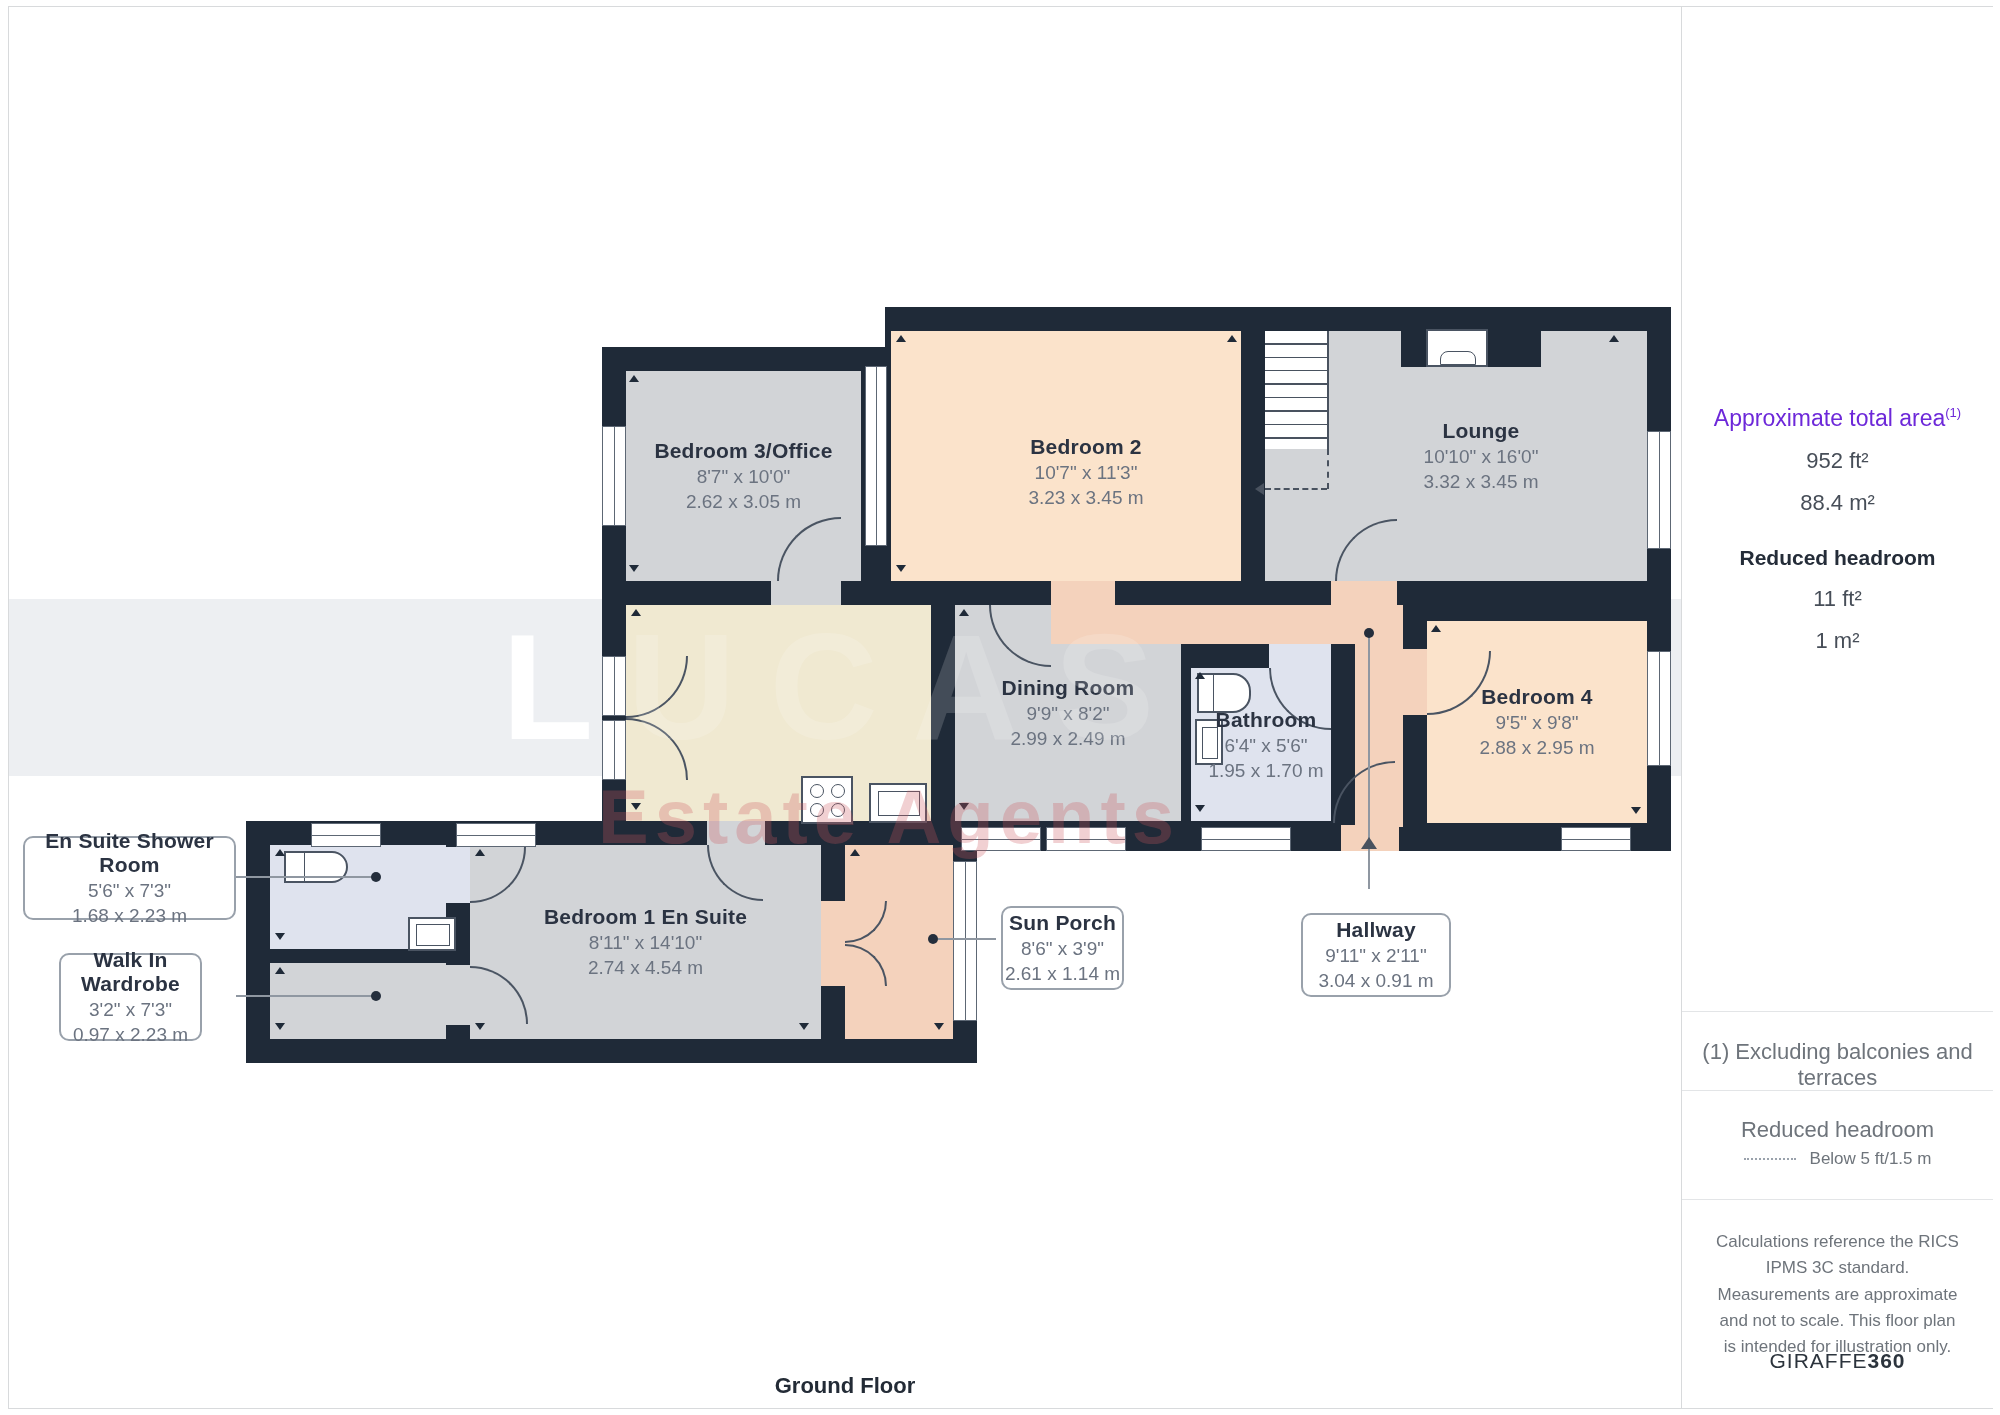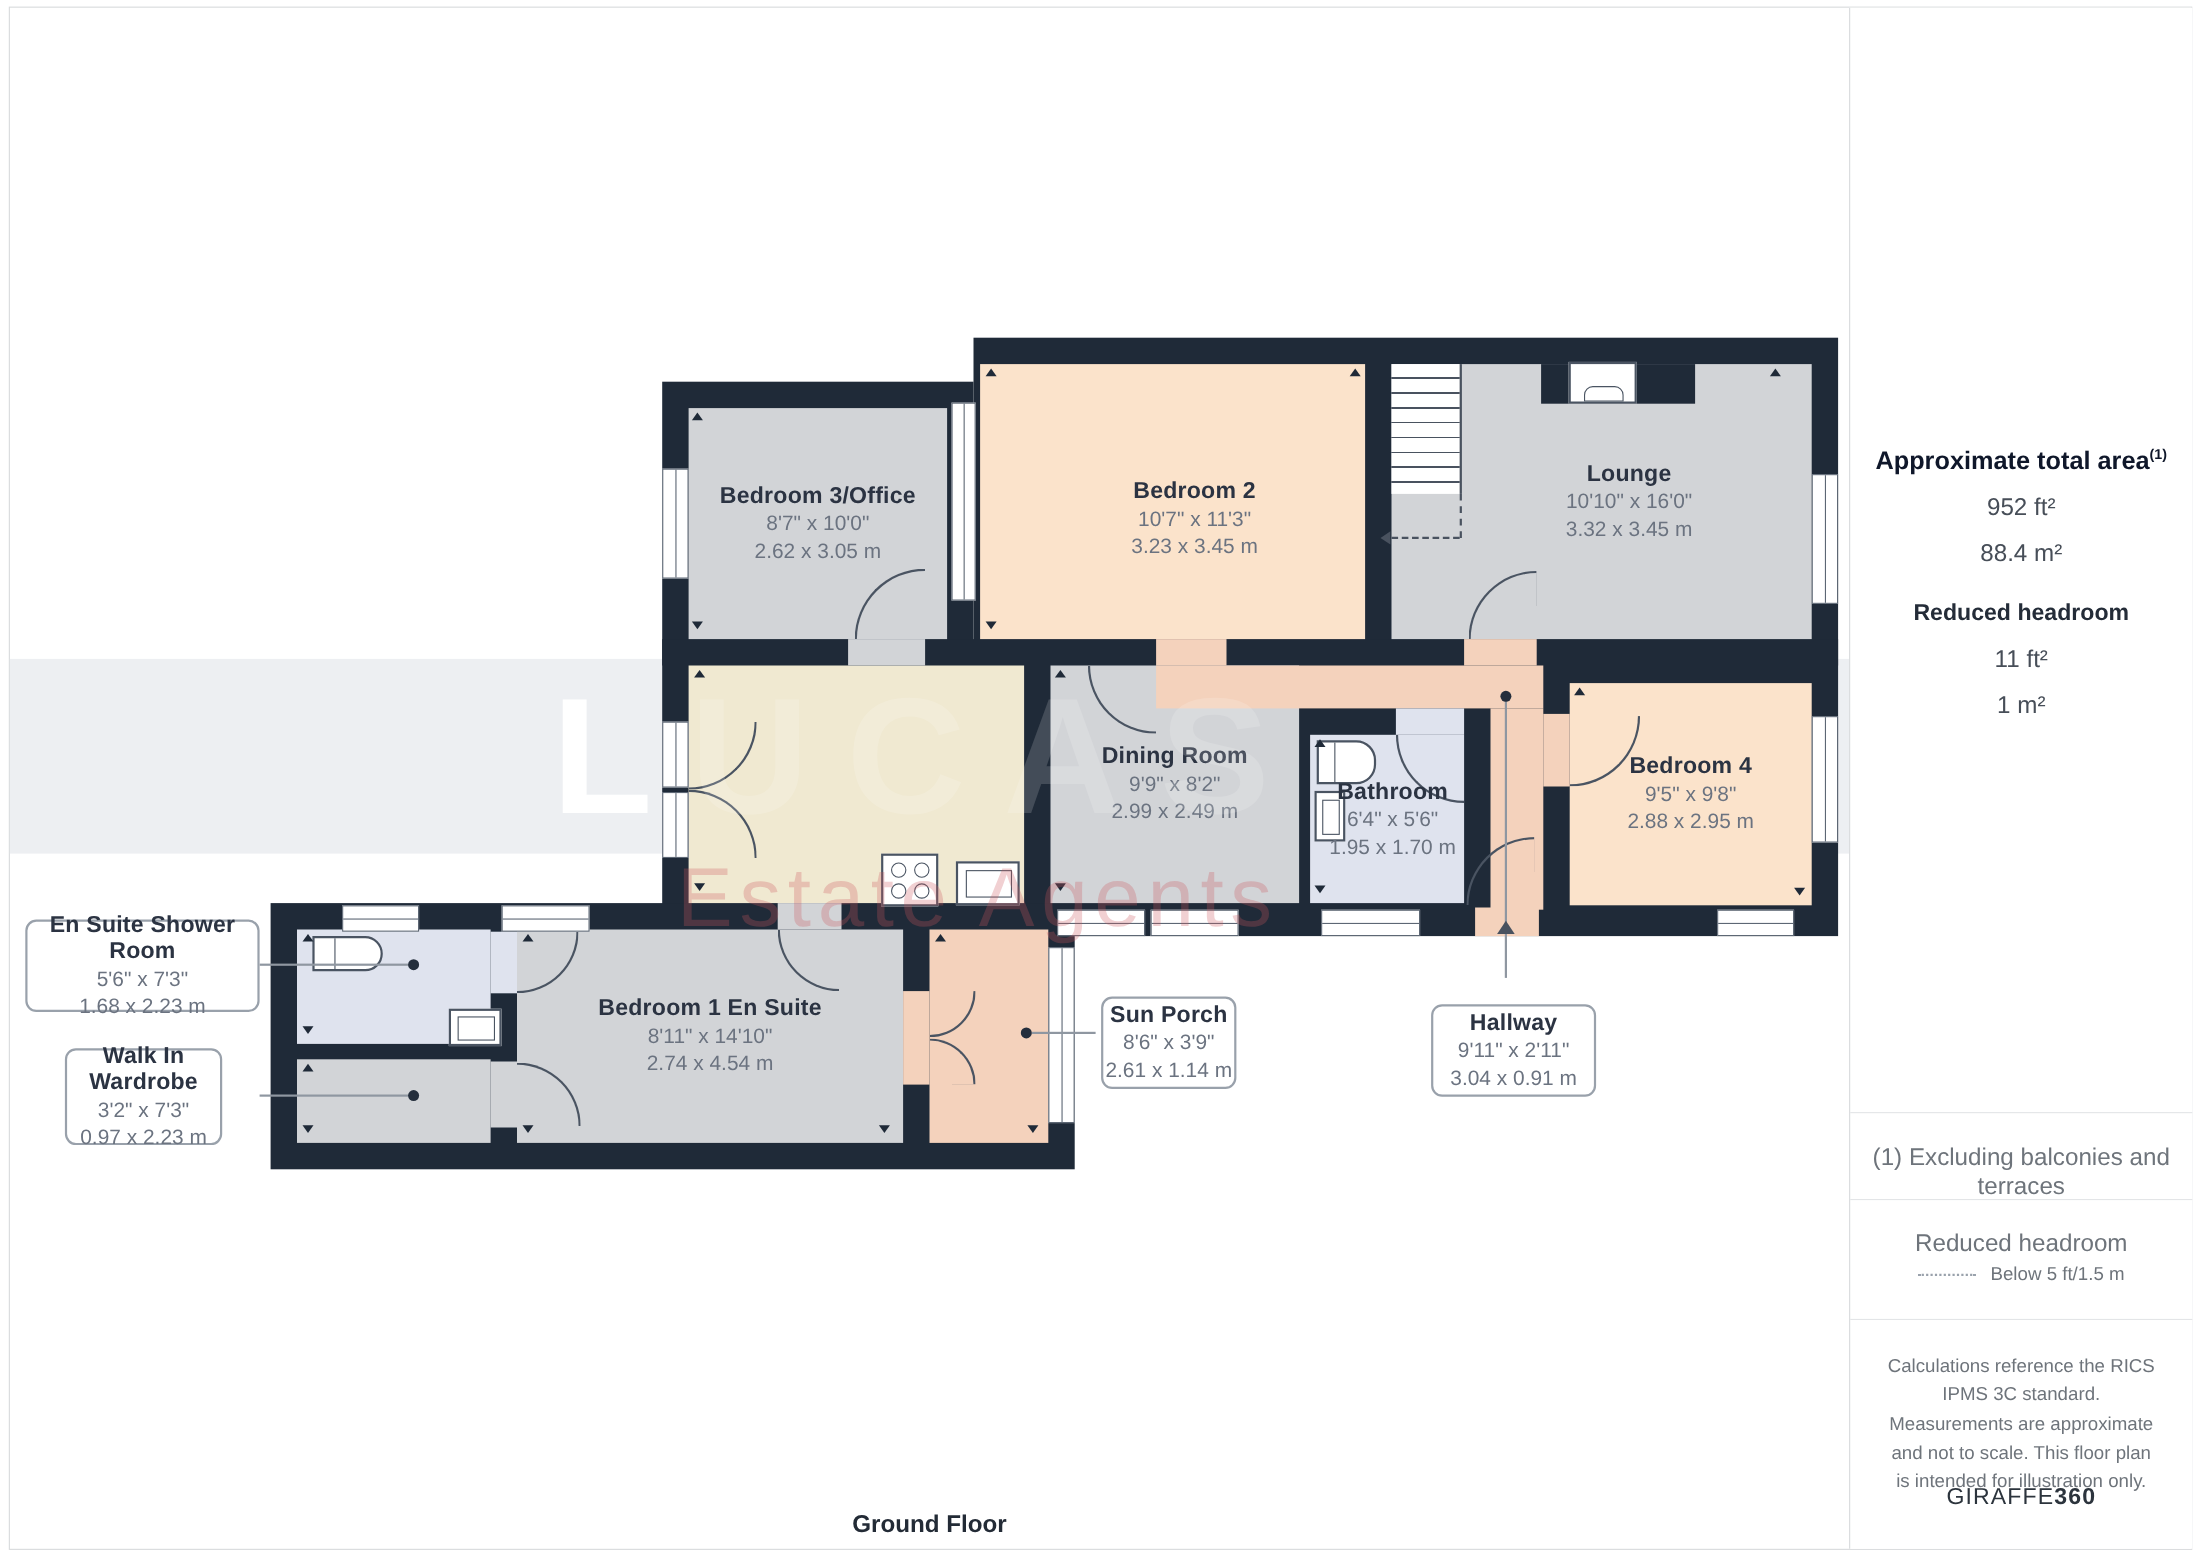--- a/index.html
+++ b/index.html
@@ -30,26 +30,26 @@
   .nm{font-weight:bold;font-size:21px;color:#2b3342;letter-spacing:.2px;}
   .dm{font-size:19px;color:#6b7380;margin-top:3px;}
   
   .callout{position:absolute;background:#fff;border:2px solid #99a1ab;border-radius:10px;display:flex;flex-direction:column;align-items:center;justify-content:center;text-align:center;z-index:60;box-sizing:border-box;}
   .leader{position:absolute;background:#8f97a1;z-index:55;}
   .dot{position:absolute;width:10px;height:10px;border-radius:50%;background:#242e3c;z-index:56;}
   
   .wm-band{position:absolute;left:0;top:592px;width:1672px;height:177px;background:#edeff2;z-index:1;display:flex;align-items:center;justify-content:center;}
   .wm-lucas{font-size:150px;font-weight:bold;letter-spacing:34px;color:#ffffff;}
   .wm-top{position:absolute;left:0;top:592px;width:1672px;height:177px;z-index:50;display:flex;align-items:center;justify-content:center;pointer-events:none;color:rgba(255,255,255,0.16);font-size:150px;font-weight:bold;letter-spacing:34px;}
-  .wm-red{position:absolute;left:300px;top:766px;width:1160px;text-align:center;z-index:50;font-size:76px;font-weight:normal;letter-spacing:6px;color:rgba(205,85,95,0.28);pointer-events:none;}
+  .wm-red{position:absolute;left:300px;top:766px;width:1160px;text-align:center;z-index:50;font-size:76px;font-weight:bold;letter-spacing:6px;color:rgba(205,85,95,0.28);pointer-events:none;}
   .ground{position:absolute;left:0;top:1366px;width:1672px;text-align:center;font-size:22px;font-weight:bold;color:#232b36;z-index:70;}
   
   .sidebar{position:absolute;left:1672px;top:0;width:311px;height:100%;border-left:1px solid #d8dadc;background:#fff;z-index:80;}
   .sb-top{position:absolute;top:398px;left:0;right:0;text-align:center;}
-  .sb-title{font-size:23px;font-weight:bold;color:#0f172a;}
+  .sb-title{font-size:23px;font-weight:normal;color:#6d28d9;}
   .sb-title sup{font-size:13px;}
   .sb-val{font-size:22px;color:#474e58;margin-top:16px;}
   .sb-sub{font-size:21px;font-weight:bold;color:#242c38;margin-top:30px;}
   .sb-div{position:absolute;left:0;right:0;height:1px;background:#e3e5e7;}
   .sb-note{position:absolute;left:10px;right:10px;text-align:center;font-size:22px;color:#6e747b;}
   .sb-legendrow{position:absolute;left:0;right:0;display:flex;align-items:center;justify-content:center;gap:14px;font-size:17px;color:#6e747b;}
   .dotted{width:52px;border-top:2px dotted #9aa2ac;}
   .sb-disc{position:absolute;left:30px;right:30px;text-align:center;font-size:17px;line-height:1.55;color:#6e747b;}
   .giraffe{position:absolute;left:0;right:0;top:1342px;text-align:center;font-size:21px;color:#2c343d;letter-spacing:1px;}
   .giraffe b{font-weight:bold;}

